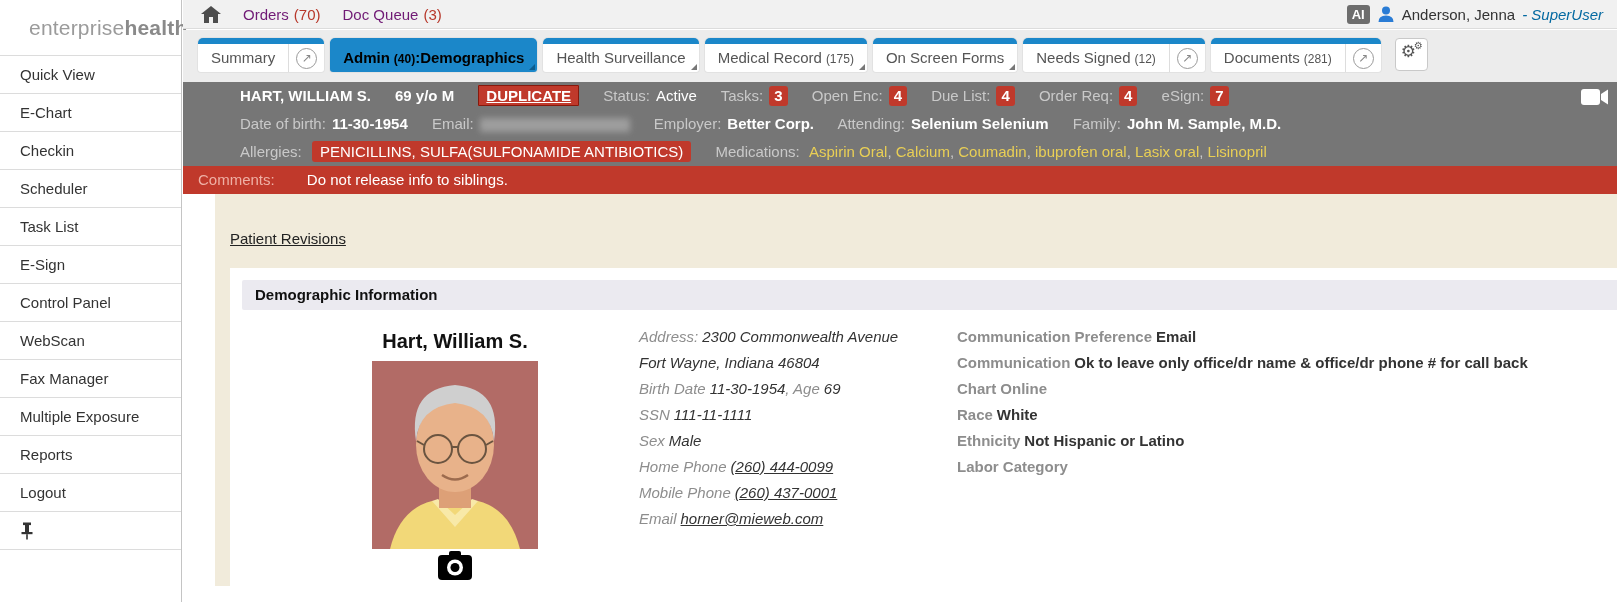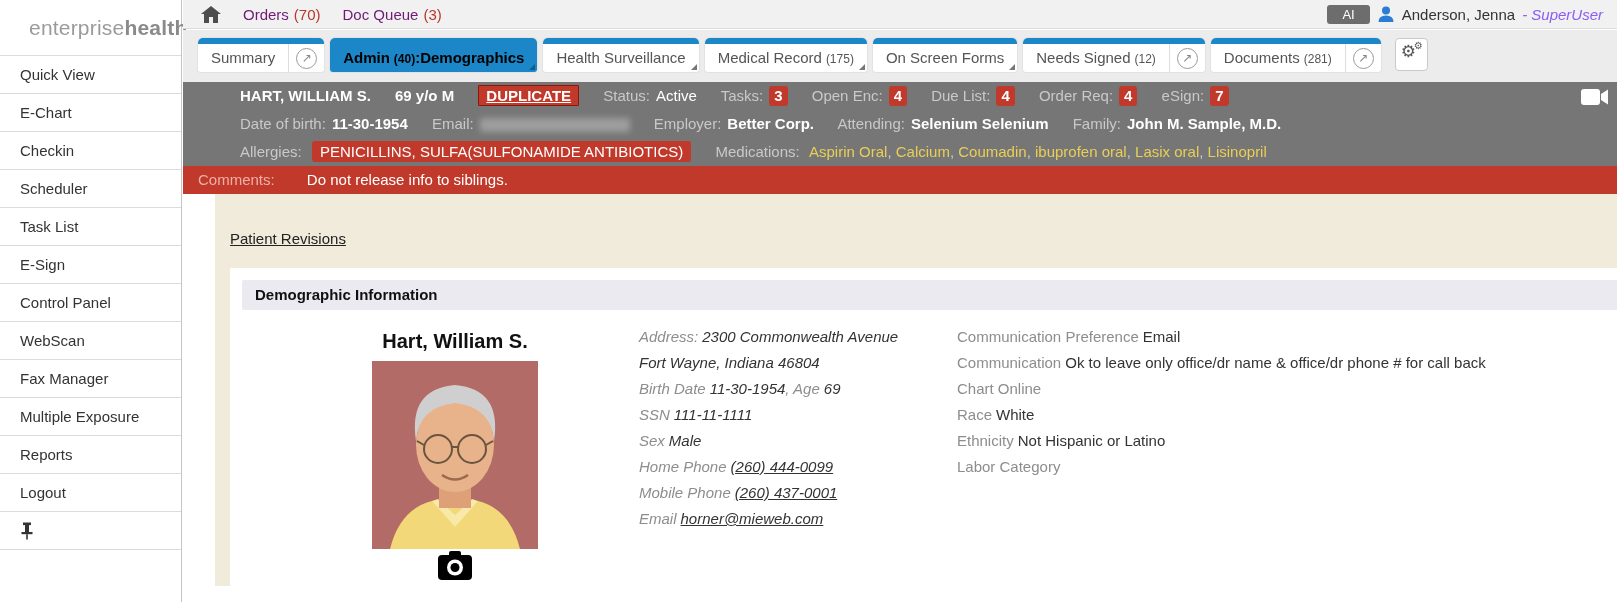--- a/index.html
+++ b/index.html
@@ -17,24 +17,24 @@
                padding-left:20px; font-size:15px; color:#333; cursor:pointer; }
   .pin-row { height:38px; border-bottom:1px solid #dcdcdc; display:flex; align-items:center; padding-left:20px; cursor:pointer; }
 
   
   .top-bar { position:absolute; left:183px; top:0; width:1434px; height:29px; background:#f1f1f1;
              border-bottom:1px solid #dcdcdc; display:flex; align-items:center; font-size:15px; }
   .home-btn { margin-left:18px; display:flex; align-items:center; cursor:pointer; }
   .nav-label { color:#701a75; margin-left:22px; cursor:pointer; }
   .nav-count { color:#b7372a; margin-left:5px; cursor:pointer; }
   .user-group { margin-left:auto; margin-right:14px; display:flex; align-items:center; gap:7px; }
-  .ai-badge { background:#6d6d6d; color:#fff; font-weight:normal; font-size:13px;
-              padding:2px 15px; border-radius:3px; }
+  .ai-badge { background:#6d6d6d; color:#fff; font-weight:bold; font-size:13px;
+              padding:2px 5px; border-radius:3px; }
   .user-name { color:#333; }
-  .user-role { color:#8b5cf6; font-style:italic; }
+  .user-role { color:#0369a1; font-style:italic; }
 
   
   .tab-bar { position:absolute; left:183px; top:30px; width:1434px; height:52px; background:#ececec;
              display:flex; align-items:flex-start; padding:8px 0 0 15px; }
   .tab { position:relative; display:flex; background:#fff; border-top:6px solid #1b87c9;
          border-radius:5px 5px 3px 3px; color:#555; font-size:15px; margin-right:6px;
          height:34px; cursor:pointer; box-shadow:0 0 0 1px rgba(0,0,0,.04); }
   .tab-text { padding:0 13px; line-height:27px; white-space:nowrap; }
   .tab-cnt { font-size:12px; margin-left:4px; }
   .tab-pop { border-left:1px solid #ddd; width:36px; display:flex; align-items:center; justify-content:center; }
@@ -78,21 +78,21 @@
   .revisions { position:absolute; left:15px; top:36px; font-size:15px; color:#222;
                text-decoration:underline; cursor:pointer; }
   .card { position:absolute; left:15px; top:74px; right:0; bottom:-2px; background:#fff; }
   .card-hdr { margin:12px 12px 0 12px; background:#ebeaf0; height:30px; line-height:30px;
               padding-left:13px; font-weight:bold; font-size:15px; color:#111; border-radius:2px; }
   .photo-col { position:absolute; left:120px; top:62px; width:210px; text-align:center; }
   .pt-name { font-size:20px; font-weight:bold; color:#111; }
   .photo { width:166px; height:188px; margin:8px auto 0; display:block; }
   .camera-btn { margin-top:2px; display:inline-block; cursor:pointer; }
   .mid-col { position:absolute; left:409px; top:56px; width:300px; font-size:15px; line-height:26px;font-style:italic; }
-  .right-col { position:absolute; left:727px; top:56px; width:640px; font-size:15px; line-height:26px; }
+  .right-col { position:absolute; left:727px; top:56px; width:640px; font-size:15px; line-height:26px;font-weight:bold; }
   .lbl { color:#8d8d8d; }
   .val { color:#333; }
   .sp { margin-left:4px; }
   .link { color:#333; text-decoration:underline; cursor:pointer; }
 </style>
 </head>
 <body>
 
 <div class="app">
 

